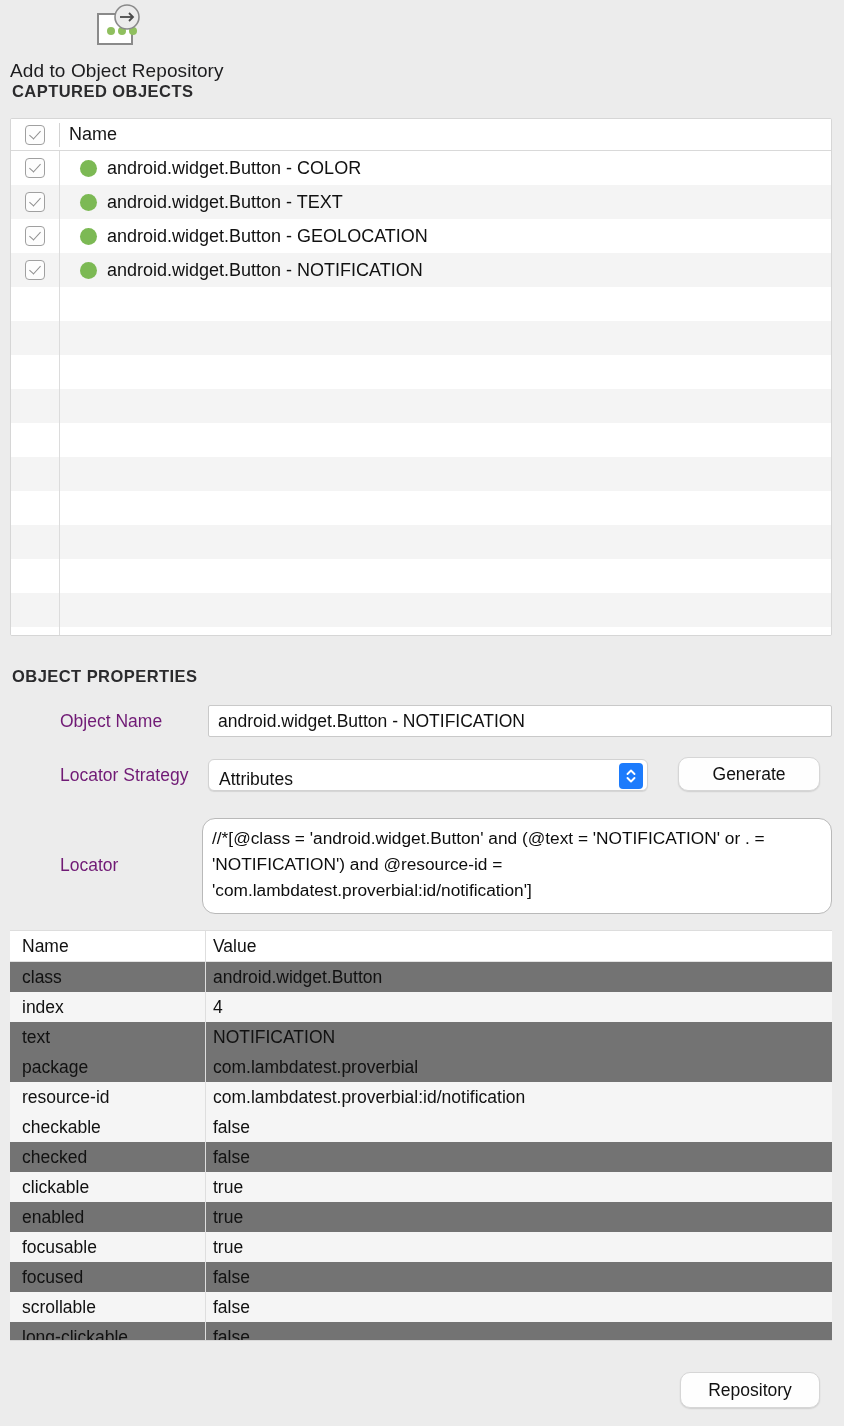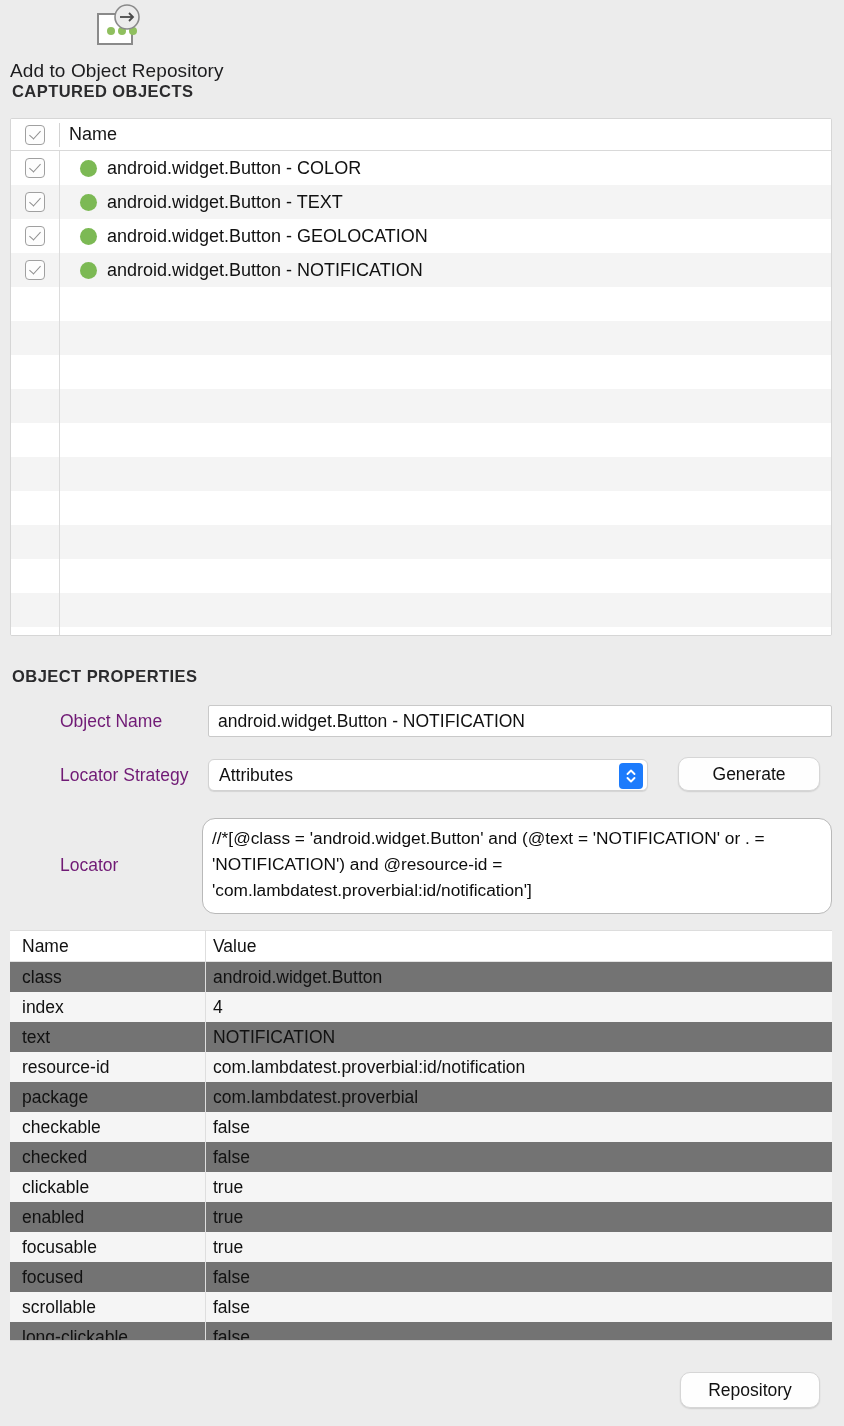--- a/index.html
+++ b/index.html
@@ -154,21 +154,21 @@
 
   .select-wrap {
     position: absolute;
     left: 208px; top: 759px;
     width: 440px; height: 32px;
     background: #ffffff;
     border: 1px solid #d2d2d2;
     border-radius: 6px;
     box-shadow: 0 1px 1px rgba(0,0,0,0.10);
     display: flex;
-    align-items: center;
+    align-items: flex-end;
   }
   .select-value {
     font-size: 17.5px;
     color: #111111;
     padding-left: 10px;
   }
   .stepper {
     position: absolute;
     right: 4px; top: 3px;
     width: 24px; height: 26px;
@@ -362,28 +362,28 @@
         <div class="pcell-val">android.widget.Button</div>
       </div>
       <div class="prow even">
         <div class="pcell-name">index</div>
         <div class="pcell-val">4</div>
       </div>
       <div class="prow odd">
         <div class="pcell-name">text</div>
         <div class="pcell-val">NOTIFICATION</div>
       </div>
+      <div class="prow odd">
+        <div class="pcell-name">package</div>
+        <div class="pcell-val">com.lambdatest.proverbial</div>
+      </div>
       <div class="prow even">
         <div class="pcell-name">resource-id</div>
         <div class="pcell-val">com.lambdatest.proverbial:id/notification</div>
       </div>
-      <div class="prow odd">
-        <div class="pcell-name">package</div>
-        <div class="pcell-val">com.lambdatest.proverbial</div>
-      </div>
       <div class="prow even">
         <div class="pcell-name">checkable</div>
         <div class="pcell-val">false</div>
       </div>
       <div class="prow odd">
         <div class="pcell-name">checked</div>
         <div class="pcell-val">false</div>
       </div>
       <div class="prow even">
         <div class="pcell-name">clickable</div>

